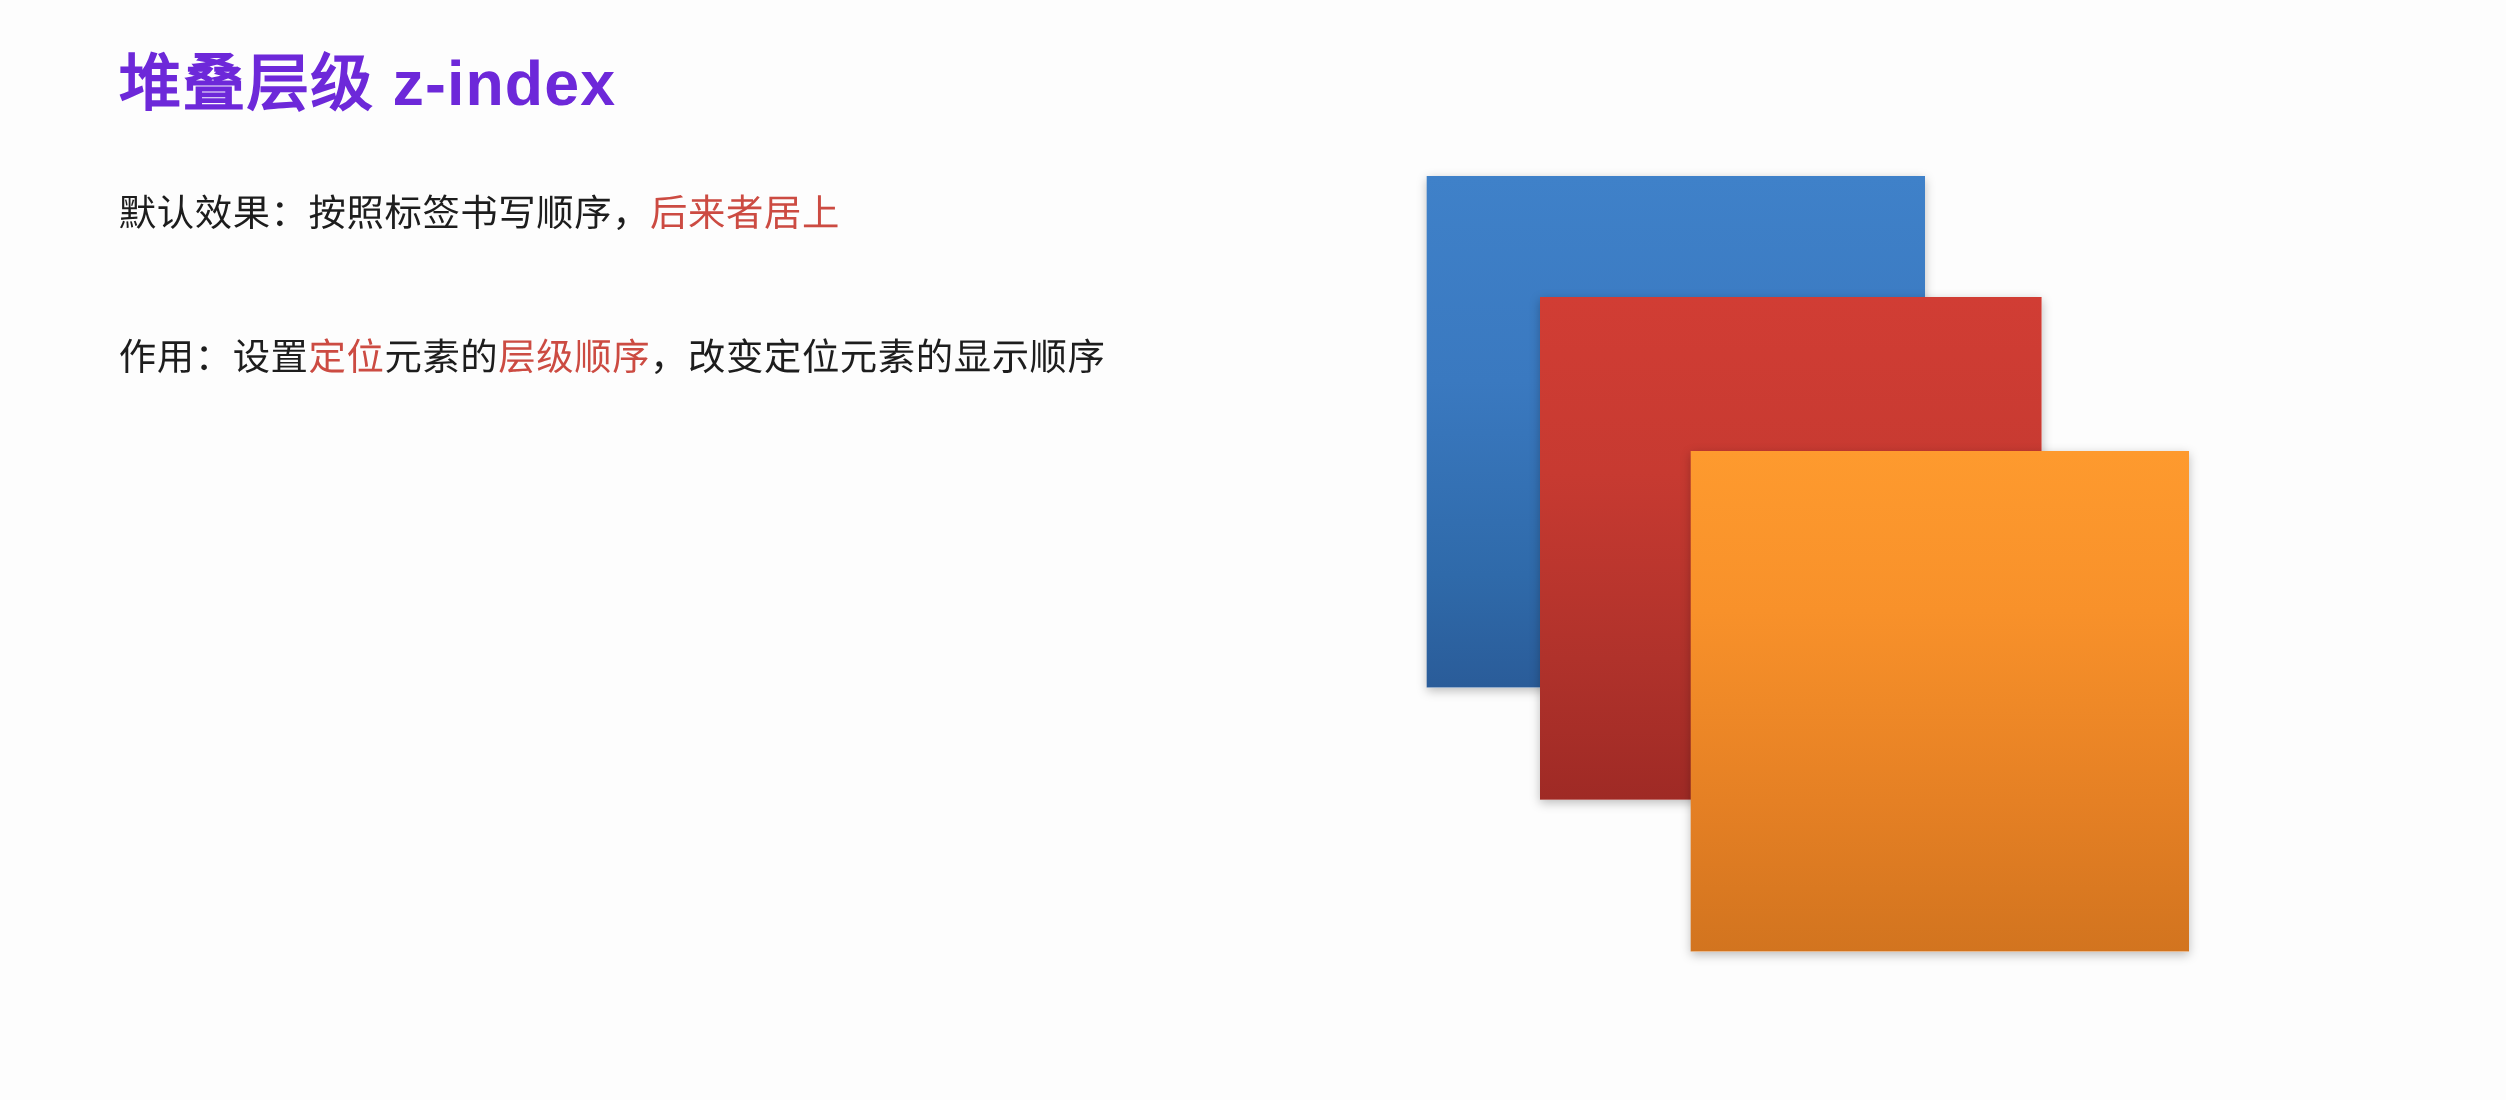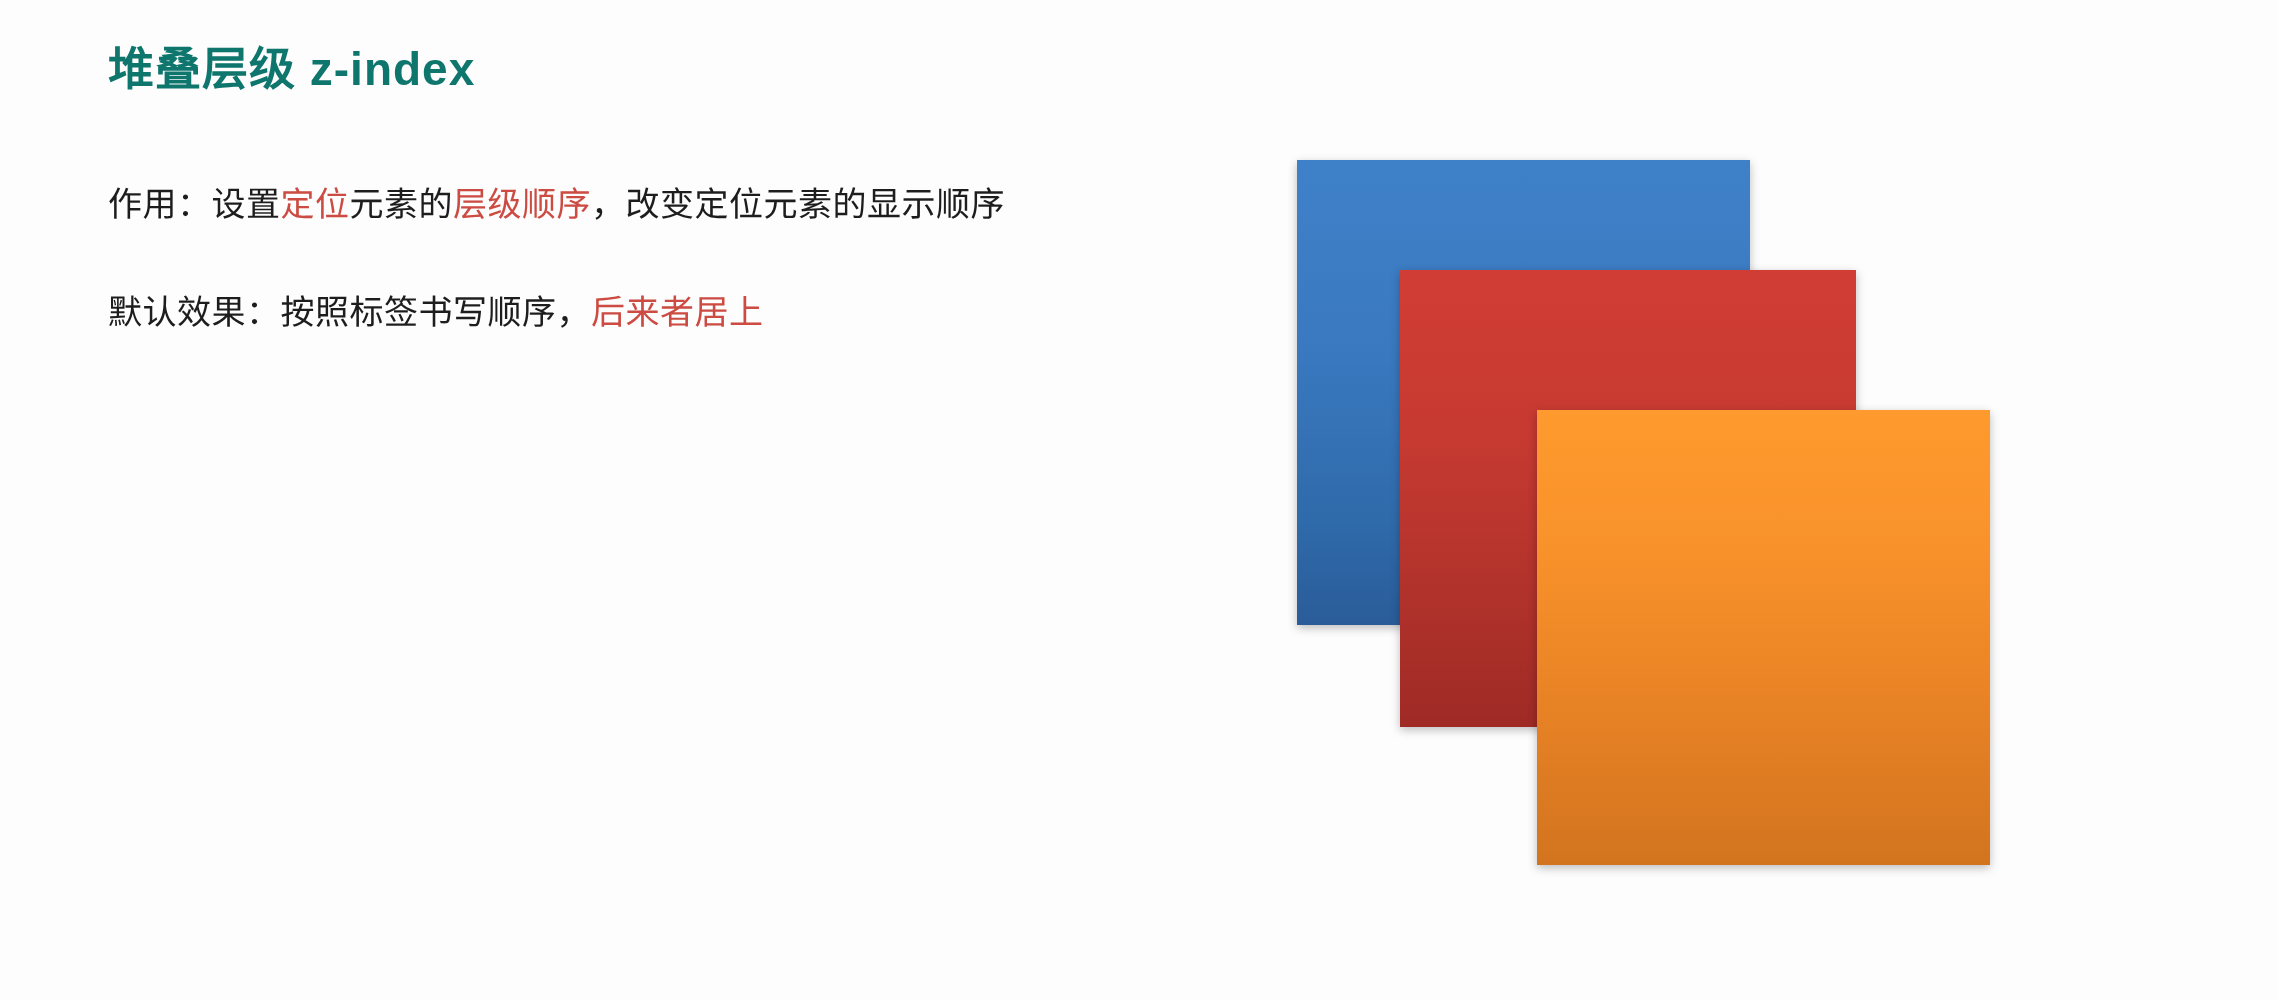--- a/index.html
+++ b/index.html
@@ -25,23 +25,23 @@
 
   
   .text-col {
     position: absolute;
     left: 108px;
     top: 30px;
     width: 1120px;
   }
 
   .slide-title {
-    font-size: 46px;
+    font-size: 57px;
     font-weight: 700;
-    color: #0f766e;
+    color: #6d28d9;
     letter-spacing: 1px;
     line-height: 1.2;
     margin: 0 0 0 0;
     padding-top: 12px;
     white-space: nowrap;
   }
 
   .body-line {
     font-size: 34px;
     color: #1d1d1d;
@@ -99,26 +99,26 @@
 </style>
 </head>
 <body>
 
 <div class="slide">
 
   <div class="text-col">
 
     <h1 class="slide-title">堆叠层级 z-index</h1>
 
+    <div class="body-line first">
+      <span>默认效果：按照标签书写顺序，</span><span class="accent">后来者居上</span>
+    </div>
+
     <div class="body-line second">
       <span>作用：设置</span><span class="accent">定位</span><span>元素的</span><span class="accent">层级顺序</span><span>，改变定位元素的显示顺序</span>
-    </div>
-
-    <div class="body-line first">
-      <span>默认效果：按照标签书写顺序，</span><span class="accent">后来者居上</span>
     </div>
 
   </div>
 
   <div class="stack-area">
     <div class="layer layer-blue"></div>
     <div class="layer layer-red"></div>
     <div class="layer layer-orange"></div>
   </div>
 

